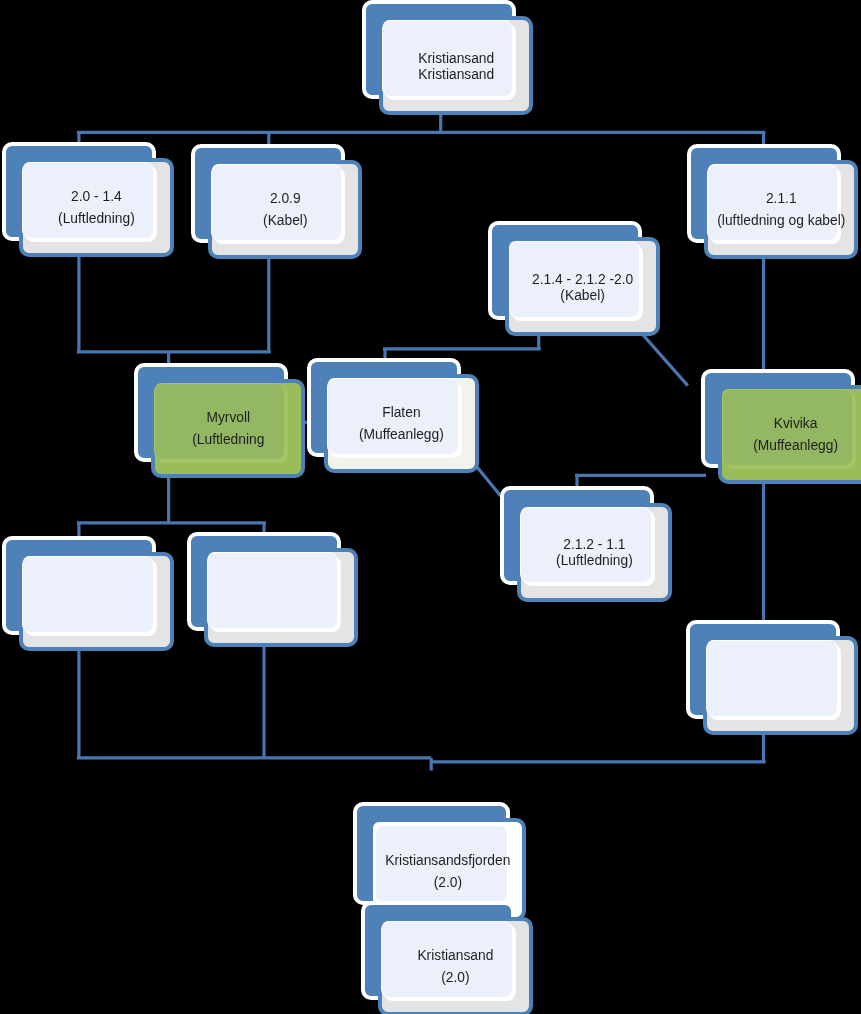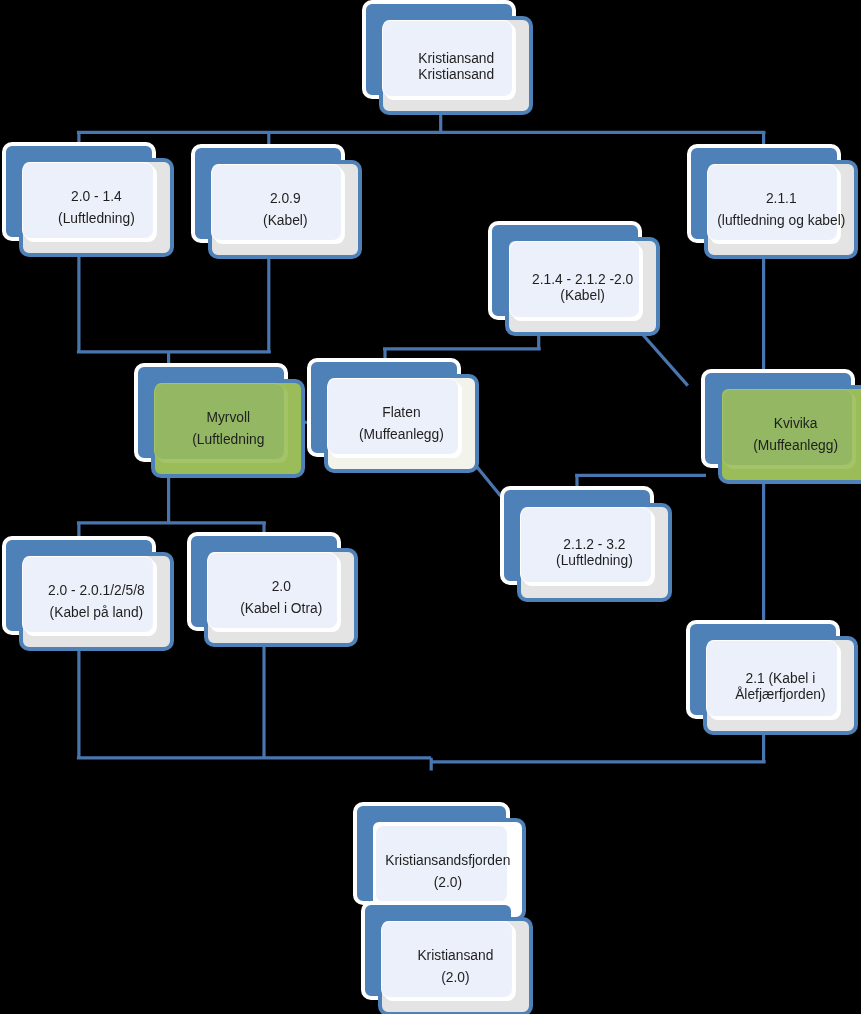--- a/index.html
+++ b/index.html
@@ -132,50 +132,38 @@
         <div class="txt">
           <div class="lbl">Kvivika</div>
           <div class="lbl">(Muffeanlegg)</div>
         </div>
       </div>
       <div class="node blue" style="left: 499.8px; top: 486px;">
         <div class="back"></div>
         <div class="front"></div>
         <div class="inner"></div>
         <div class="txt wrap">
-          <div class="lbl">2.1.2 - 3.2</div>
+          <div class="lbl">2.1.2 - 1.1</div>
           <div class="lbl">(Luftledning)</div>
         </div>
       </div>
       <div class="node blue" style="left: 1.8px; top: 535.9px;">
         <div class="back"></div>
         <div class="front"></div>
         <div class="inner"></div>
-        <div class="txt">
-          <div class="lbl">2.0 - 2.0.1/2/5/8</div>
-          <div class="lbl">(Kabel på land)</div>
-        </div>
       </div>
       <div class="node blue" style="left: 186.7px; top: 531.9px;">
         <div class="back"></div>
         <div class="front"></div>
         <div class="inner"></div>
-        <div class="txt">
-          <div class="lbl">2.0</div>
-          <div class="lbl">(Kabel i Otra)</div>
-        </div>
       </div>
       <div class="node blue" style="left: 685.8px; top: 619.9px;">
         <div class="back"></div>
         <div class="front"></div>
         <div class="inner"></div>
-        <div class="txt wrap">
-          <div class="lbl">2.1 (Kabel i</div>
-          <div class="lbl">Ålefjærfjorden)</div>
-        </div>
       </div>
       <div class="node white" style="left: 352.7px; top: 770px; margin-top: 32px; --cw: 157.1px; --w: 173.7px; --ch: 102.6px; --h: 118.89999999999999px; --ox: 16.6px; --oy: 16.3px;">
         <div class="back"></div>
         <div class="front"></div>
         <div class="inner" style="left:22.4px;top:23.4px;width:133.3px;height:78px"></div>
         <div class="txt" style="padding-top:2.3px">
           <div class="lbl">Kristiansandsfjorden</div>
           <div class="lbl">(2.0)</div>
         </div>
       </div>

